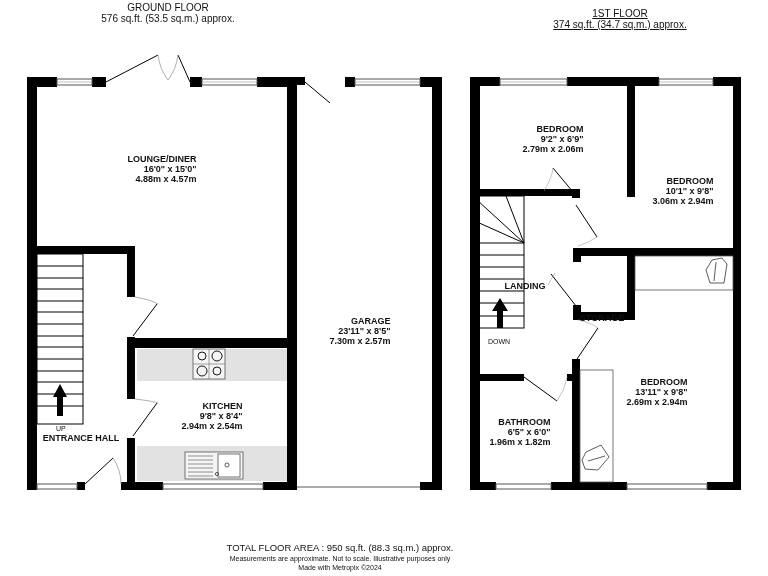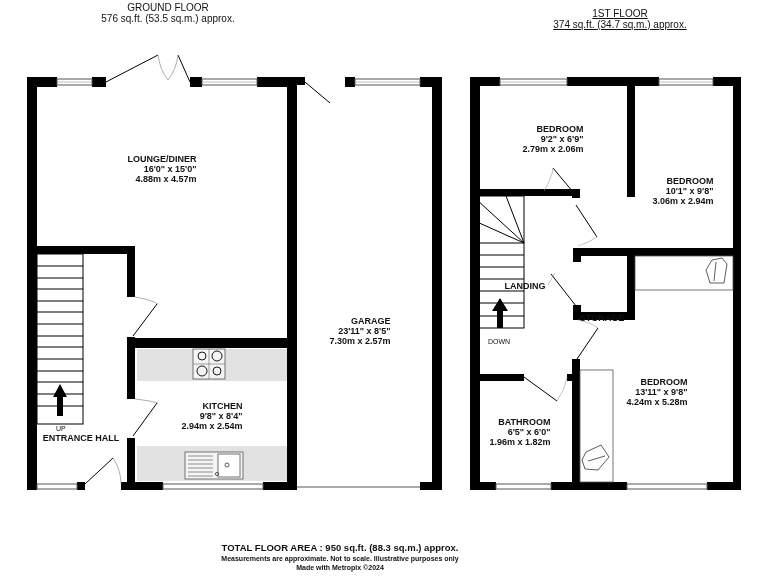--- a/index.html
+++ b/index.html
@@ -4,21 +4,21 @@
 <style>
   html, body { margin:0; padding:0; background:#ffffff; }
   body { width:768px; height:576px; position:relative; overflow:hidden; font-family:"Liberation Sans", sans-serif; color:#000; }
   .floor-title { position:absolute; text-align:center; font-size:10px; line-height:11px; color:#111; }
   .floor-title .name { display:block; }
   .floor-title .area { display:block; }
   svg.plan { position:absolute; left:0; top:0; }
   .room-label { position:absolute; text-align:right; font-size:9px; line-height:10px; font-weight:bold; color:#111; white-space:nowrap; transform:translateX(-50%); }
   .room-label span { display:block; }
   .small-label { position:absolute; font-size:7px; color:#111; white-space:nowrap; }
-  .footer { position:absolute; left:0; width:680px; text-align:center; top:542px; color:#111;font-weight:bold; }
+  .footer { position:absolute; left:0; width:680px; text-align:center; top:542px; color:#111; }
   .footer .total { font-size:9.5px; line-height:12px; }
   .footer .note { font-size:7px; line-height:9px; }
 </style>
 </head>
 <body>
 
 <div class="floor-title" style="left:48px; top:2px; width:240px;">
   <span class="name">GROUND FLOOR</span>
   <span class="area">576 sq.ft. (53.5 sq.m.) approx.</span>
 </div>
@@ -250,21 +250,21 @@
 <div class="room-label" style="left:525px; top:281px;">
   <span>LANDING</span>
 </div>
 <div class="room-label" style="left:602px; top:277px;margin-top:36px;">
   <span>STORAGE</span>
 </div>
 <div class="small-label" style="left:488px; top:338px;">DOWN</div>
 <div class="room-label" style="left:657px; top:377px;">
   <span>BEDROOM</span>
   <span>13'11"  x 9'8"</span>
-  <span>4.24m  x 5.28m</span>
+  <span>2.69m  x 2.94m</span>
 </div>
 <div class="room-label" style="left:520px; top:417px;">
   <span>BATHROOM</span>
   <span>6'5"  x 6'0"</span>
   <span>1.96m  x 1.82m</span>
 </div>
 
 <div class="footer">
   <div class="total">TOTAL FLOOR AREA : 950 sq.ft. (88.3 sq.m.) approx.</div>
   <div class="note">Measurements are approximate.  Not to scale.  Illustrative purposes only</div>

